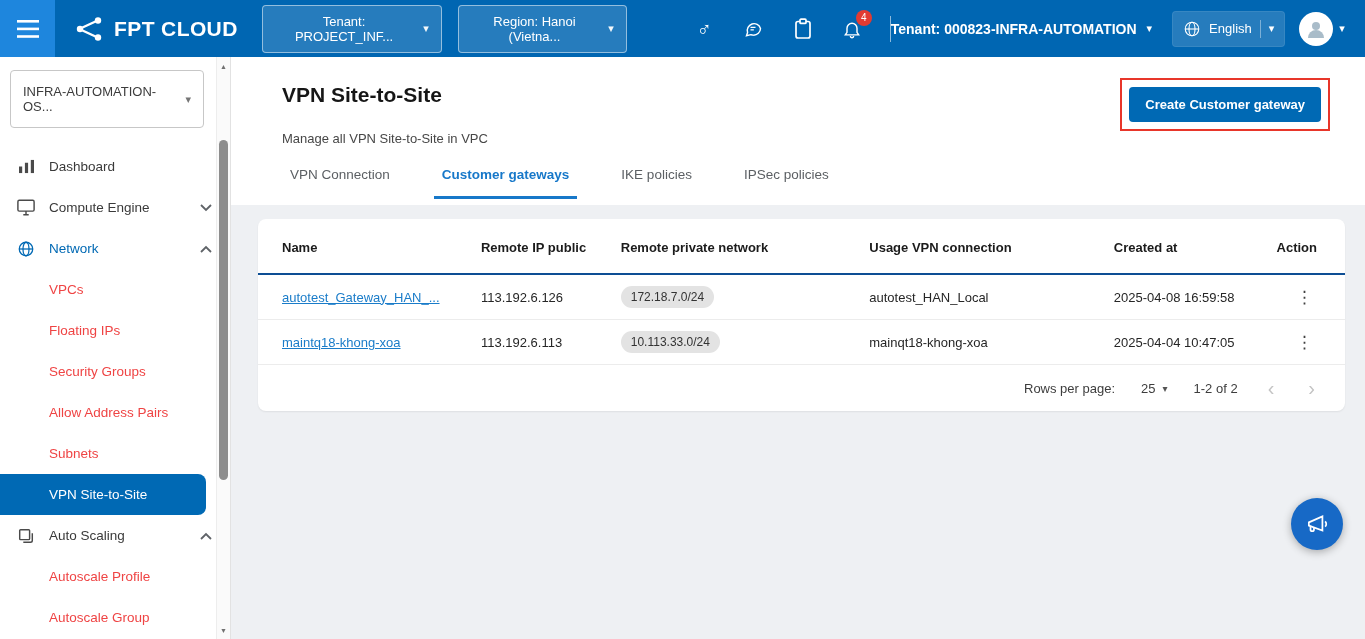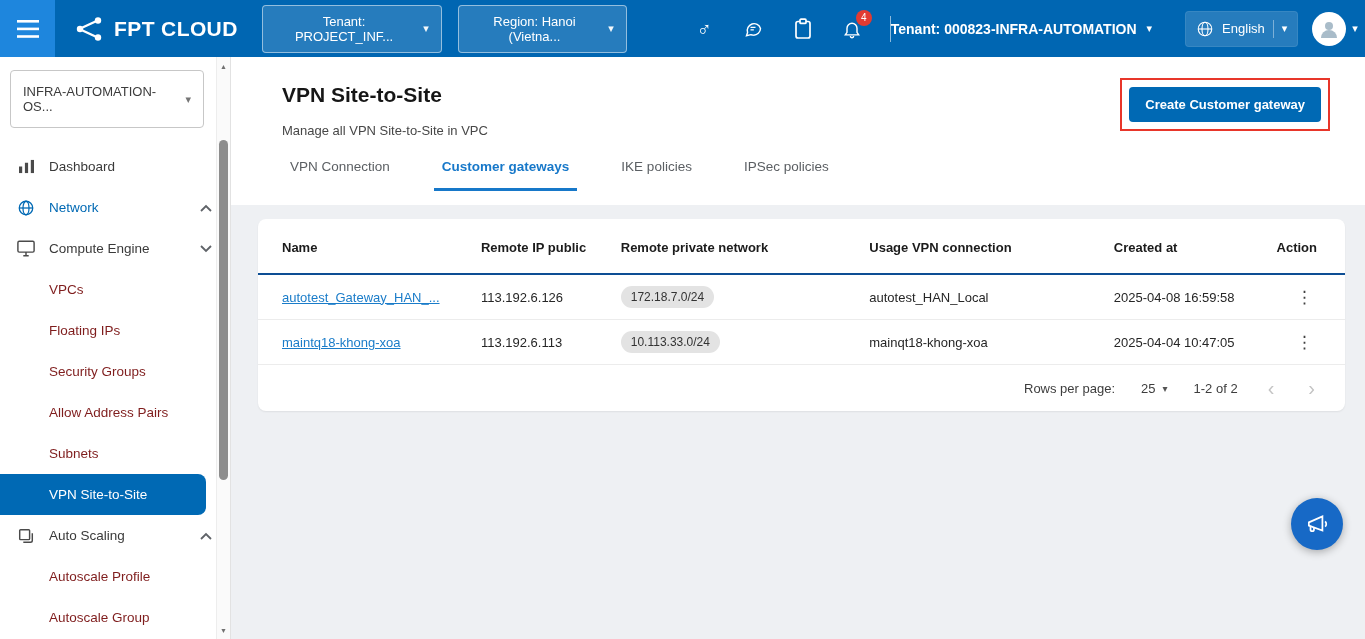--- a/index.html
+++ b/index.html
@@ -19,47 +19,47 @@
   .dd-region{margin-left:16px;width:169px;}
   .hdr-icons{display:flex;align-items:center;gap:30px;margin-left:70px;flex:none;}
   .hdr-icon{position:relative;color:#fff;cursor:pointer;display:flex;align-items:center;justify-content:center;}
   .male-glyph{font-size:20px;line-height:1;}
   .badge{position:absolute;top:-8px;right:-10px;background:#e23b32;color:#fff;border-radius:50%;min-width:16px;height:16px;
     font-size:10px;display:flex;align-items:center;justify-content:center;padding:0 2px;box-sizing:border-box;}
   .hdr-divider{width:1px;height:26px;background:rgba(255,255,255,.55);margin-left:28px;flex:none;}
   .tenant{display:flex;align-items:center;gap:10px;color:#fff;font-size:14px;font-weight:bold;cursor:pointer;flex:none;}
   .tenant .caret{font-size:11px;font-weight:normal;}
   .lang{display:flex;align-items:center;gap:8px;background:rgba(255,255,255,.15);border:1px solid rgba(255,255,255,.08);
-    border-radius:4px;color:#fff;font-size:13px;padding:8px 10px;margin-left:33px;cursor:pointer;font-family:inherit;flex:none;}
+    border-radius:4px;color:#fff;font-size:13px;padding:8px 10px;margin-left:20px;cursor:pointer;font-family:inherit;flex:none;}
   .lang .sep{width:1px;height:18px;background:rgba(255,255,255,.4);}
   .lang .caret{font-size:11px;}
   .avatar-wrap{display:flex;align-items:center;gap:6px;margin-left:14px;margin-right:16px;cursor:pointer;flex:none;}
   .avatar{width:34px;height:34px;border-radius:50%;background:#fff;display:flex;align-items:center;justify-content:center;overflow:hidden;}
   .avatar-wrap .caret{color:#fff;font-size:11px;}
   
   .sidebar{position:absolute;top:57px;left:0;width:230px;bottom:0;background:#fff;border-right:1px solid #e2e2e2;z-index:10;}
   .sb-scroll{position:absolute;top:0;right:0;bottom:0;width:13px;background:#fafafa;border-left:1px solid #ededed;}
   .sb-thumb{position:absolute;top:83px;left:2px;width:9px;height:340px;background:#8d8d8d;border-radius:5px;cursor:pointer;}
   .sb-arrow{position:absolute;left:0;width:13px;height:14px;display:flex;align-items:center;justify-content:center;font-size:7px;color:#707070;cursor:pointer;}
   .sb-arrow.up{top:2px}.sb-arrow.down{bottom:2px}
   .workspace{margin:13px 26px 4px 10px;border:1px solid #c7c7c7;border-radius:4px;padding:13px 12px;display:flex;align-items:center;
     justify-content:space-between;font-size:13px;color:#3c3c3c;cursor:pointer;background:#fff;}
   .workspace .caret{color:#757575;font-size:11px;}
   .menu{margin-top:18px;}
   .menu-item{height:41px;display:flex;align-items:center;padding:0 18px 0 16px;font-size:13.5px;color:#3a3a3a;cursor:pointer;gap:13px;}
   .menu-item .mi-icon{width:20px;display:flex;justify-content:center;flex:none;}
   .menu-item .chev{margin-left:auto;display:flex;}
   .menu-item.accent{color:#0069b4;font-weight:normal;}
-  .sub-item{height:41px;display:flex;align-items:center;padding-left:49px;font-size:13.5px;color:#7f1d1d;cursor:pointer;box-sizing:border-box;}
+  .sub-item{height:41px;display:flex;align-items:center;padding-left:49px;font-size:13.5px;color:#ef4444;cursor:pointer;box-sizing:border-box;}
   .sub-item.selected{background:#0069b4;color:#fff;border-radius:0 8px 8px 0;margin-right:24px;}
   
   .main{position:absolute;left:230px;top:57px;right:0;bottom:0;background:#eef0f3;overflow:hidden;}
   .band{position:relative;background:#fff;height:148px;padding:26px 0 0 52px;box-sizing:border-box;}
   .page-title{font-size:21px;font-weight:bold;color:#161616;}
-  .page-sub{font-size:13px;color:#474747;margin-top:16px;}
+  .page-sub{font-size:13px;color:#474747;margin-top:24px;}
   .annot{position:absolute;top:21px;right:35px;border:2px solid #e8362a;padding:7px;}
   .create-btn{background:#0069b4;color:#fff;border:none;border-radius:4px;font-size:13px;font-weight:bold;padding:10px 16px;cursor:pointer;font-family:inherit;}
   .tabs{display:flex;gap:36px;margin-top:21px;}
   .tab{font-size:13.5px;color:#5b5f63;padding:0 8px 14px;cursor:pointer;border-bottom:3px solid transparent;}
   .tab.active{color:#1778c9;font-weight:bold;border-bottom-color:#1778c9;}
   .card{background:#fff;border-radius:8px;margin:14px 20px 0 28px;box-shadow:0 1px 2px rgba(0,0,0,.07);overflow:hidden;}
   table{width:100%;border-collapse:collapse;}
   th{font-size:13px;font-weight:bold;color:#1b1b1b;text-align:left;padding:21px 8px 18px;border-bottom:2px solid #0d4e94;}
   td{font-size:13px;color:#262626;text-align:left;padding:11px 8px;border-bottom:1px solid #ececec;}
   th:first-child,td:first-child{padding-left:24px;}
@@ -171,47 +171,47 @@
       <span class="mi-icon">
         <svg width="17" height="15" viewBox="0 0 18 16" fill="#4a4a4a">
           <rect x="1" y="8" width="3.4" height="7"></rect>
             <rect x="7.3" y="4" width="3.4" height="11"></rect>
             <rect x="13.6" y="1" width="3.4" height="14"></rect>
         </svg>
       </span>
       <span>Dashboard</span>
     </div>
 
+    <div class="menu-item">
+      <span class="mi-icon">
+        <svg width="18" height="17" viewBox="0 0 20 18" fill="none" stroke="#4a4a4a" stroke-width="1.6">
+          <rect x="1" y="1" width="18" height="12" rx="1.5"></rect>
+            <path d="M7 17h6M10 13v4"></path>
+        </svg>
+      </span>
+      <span>Compute Engine</span>
+      <span class="chev">
+        <svg width="12" height="8" viewBox="0 0 12 8">
+            <path d="M1 1l5 5 5-5" fill="none" stroke="#5f6368" stroke-width="1.8"></path>
+          </svg>
+      </span>
+    </div>
+
     <div class="menu-item accent">
       <span class="mi-icon">
         <svg width="18" height="18" viewBox="0 0 24 24" fill="none" stroke="#0069b4" stroke-width="1.7">
           <circle cx="12" cy="12" r="9"></circle>
             <ellipse cx="12" cy="12" rx="4" ry="9"></ellipse>
             <path d="M3 12h18"></path>
         </svg>
       </span>
       <span>Network</span>
       <span class="chev">
         <svg width="12" height="8" viewBox="0 0 12 8">
             <path d="M1 7l5-5 5 5" fill="none" stroke="#5f6368" stroke-width="1.8"></path>
-          </svg>
-      </span>
-    </div>
-
-    <div class="menu-item">
-      <span class="mi-icon">
-        <svg width="18" height="17" viewBox="0 0 20 18" fill="none" stroke="#4a4a4a" stroke-width="1.6">
-          <rect x="1" y="1" width="18" height="12" rx="1.5"></rect>
-            <path d="M7 17h6M10 13v4"></path>
-        </svg>
-      </span>
-      <span>Compute Engine</span>
-      <span class="chev">
-        <svg width="12" height="8" viewBox="0 0 12 8">
-            <path d="M1 1l5 5 5-5" fill="none" stroke="#5f6368" stroke-width="1.8"></path>
           </svg>
       </span>
     </div>
 
     <div class="sub-item">
       <span>VPCs</span>
     </div>
     <div class="sub-item">
       <span>Floating IPs</span>
     </div>

